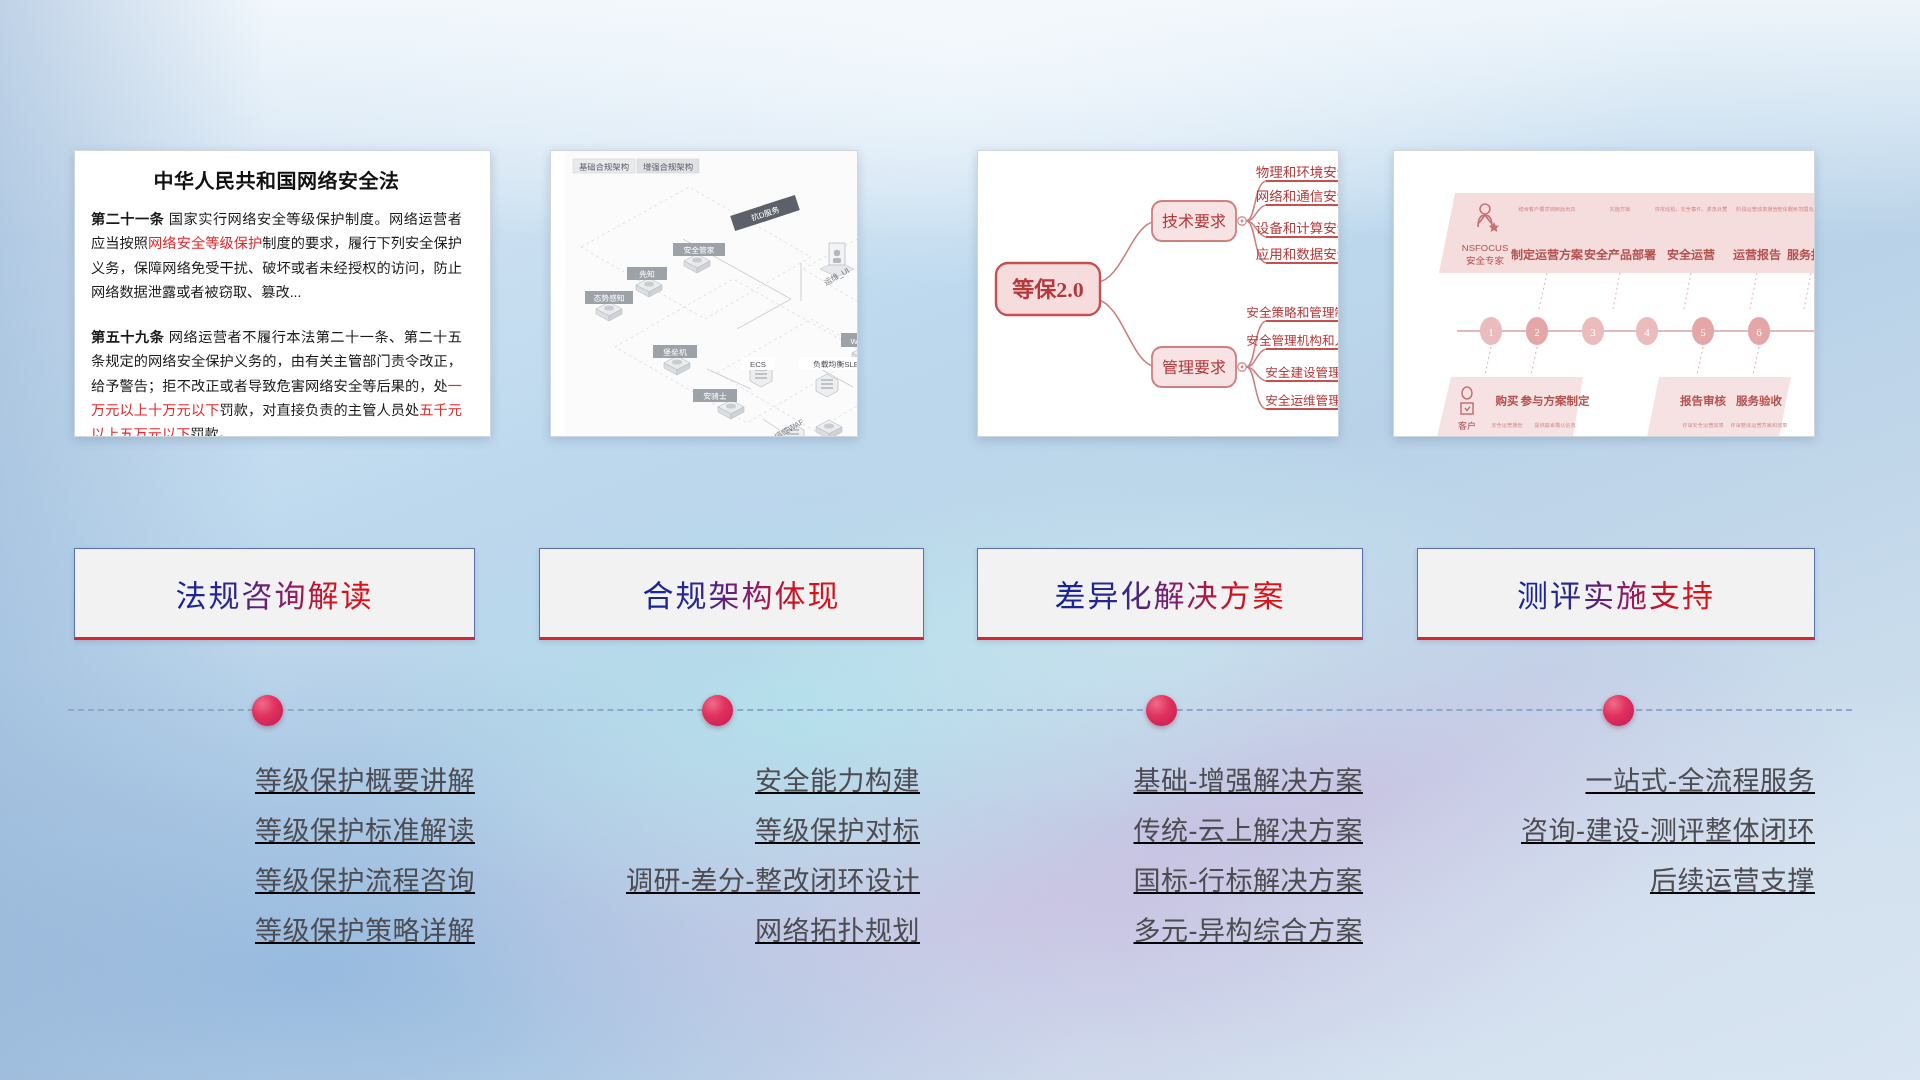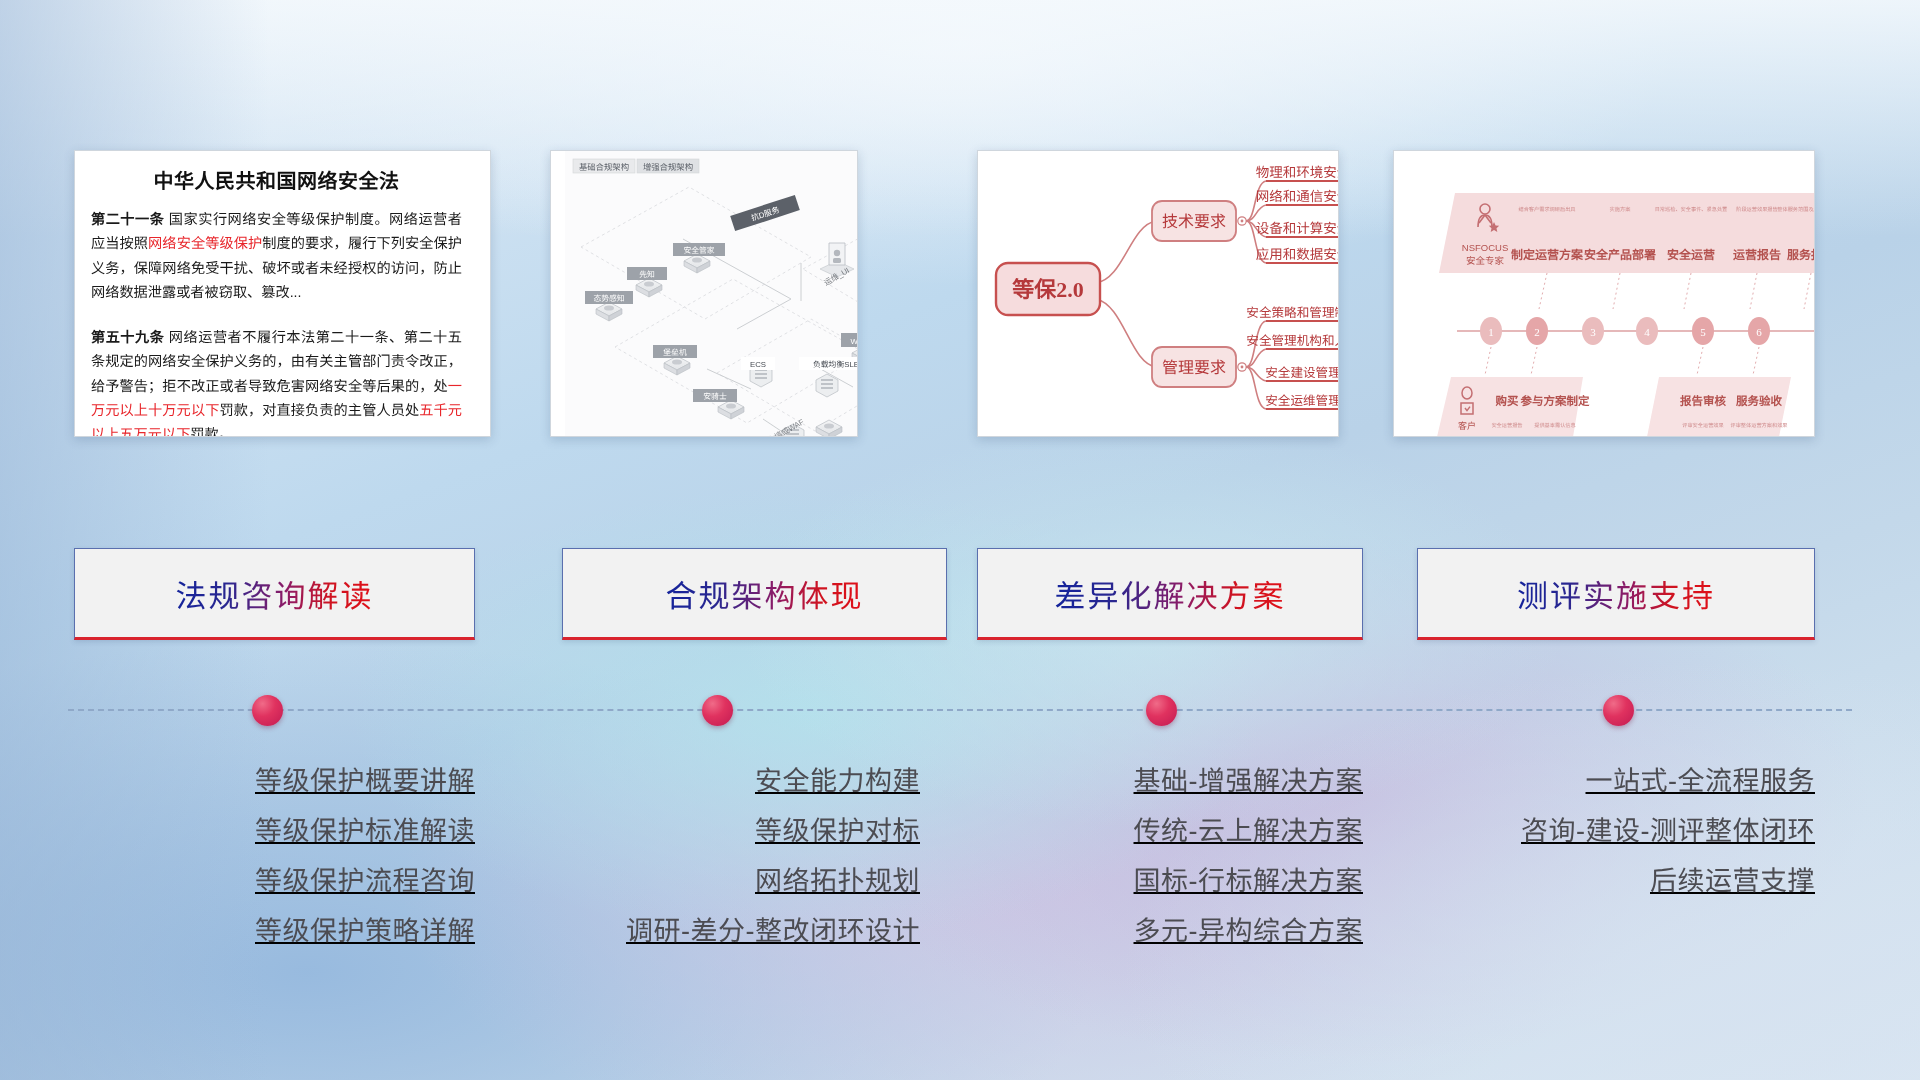--- a/index.html
+++ b/index.html
@@ -94,21 +94,21 @@
     box-shadow: 0 2px 5px rgba(40,70,110,.16);
   }
   .pillar .ptext {
     font-size: 31px; font-weight: 500; letter-spacing: 2px;
     background: linear-gradient(90deg,#14239b 0%, #2a2790 26%, #8e1b66 56%, #cf1320 78%, #e01018 100%);
     -webkit-background-clip: text; background-clip: text;
     -webkit-text-fill-color: transparent; color: transparent;
     white-space: nowrap;
   }
   .pillar.p1 { left: 74px;   width: 401px; }
-  .pillar.p2 { left: 562px;  width: 385px; padding-left: 20px; }
+  .pillar.p2 { left: 539px;  width: 385px; padding-left: 20px; }
   .pillar.p3 { left: 977px;  width: 386px; }
   .pillar.p4 { left: 1417px; width: 398px; }
 
   
   .timeline { position: absolute; top: 688px; left: 0; width: 1920px; height: 44px; }
   .tl-line {
     position: absolute; top: 21px; left: 68px; width: 1784px; height: 0;
     border-top: 2px dashed #8fa8c8;
   }
   .tl-dot {
@@ -486,22 +486,22 @@
   <div class="cols">
     <div class="col c1">
       <div class="item">等级保护概要讲解</div>
       <div class="item">等级保护标准解读</div>
       <div class="item">等级保护流程咨询</div>
       <div class="item">等级保护策略详解</div>
     </div>
     <div class="col c2">
       <div class="item">安全能力构建</div>
       <div class="item">等级保护对标</div>
+      <div class="item">调研-差分-整改闭环设计</div>
       <div class="item">网络拓扑规划</div>
-      <div class="item">调研-差分-整改闭环设计</div>
     </div>
     <div class="col c3">
       <div class="item">基础-增强解决方案</div>
       <div class="item">传统-云上解决方案</div>
       <div class="item">国标-行标解决方案</div>
       <div class="item">多元-异构综合方案</div>
     </div>
     <div class="col c4">
       <div class="item">一站式-全流程服务</div>
       <div class="item">咨询-建设-测评整体闭环</div>

